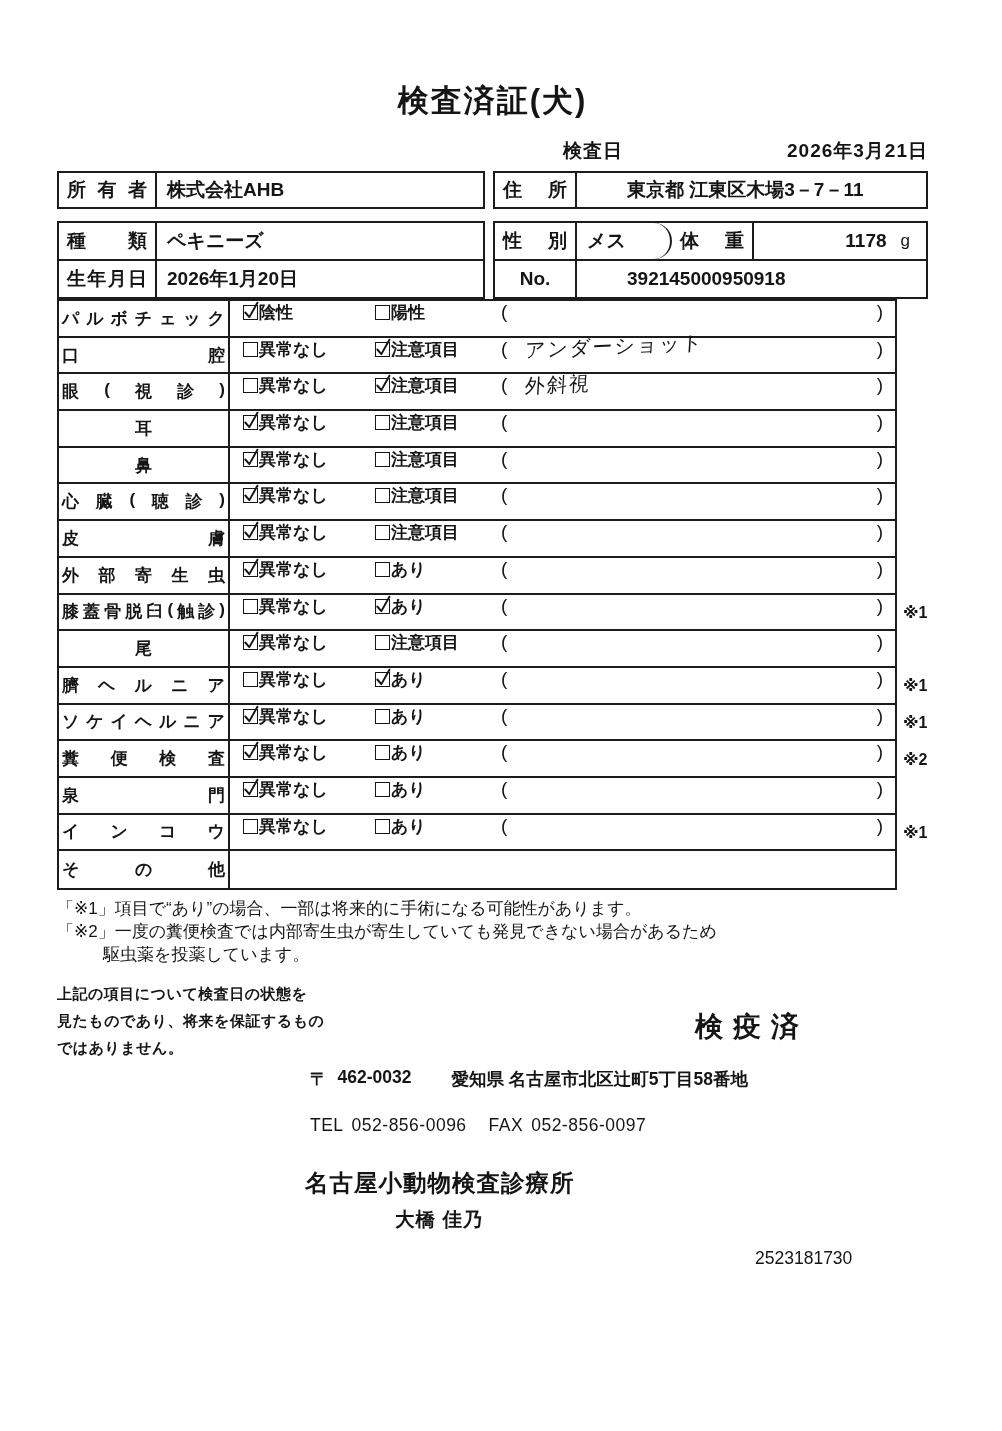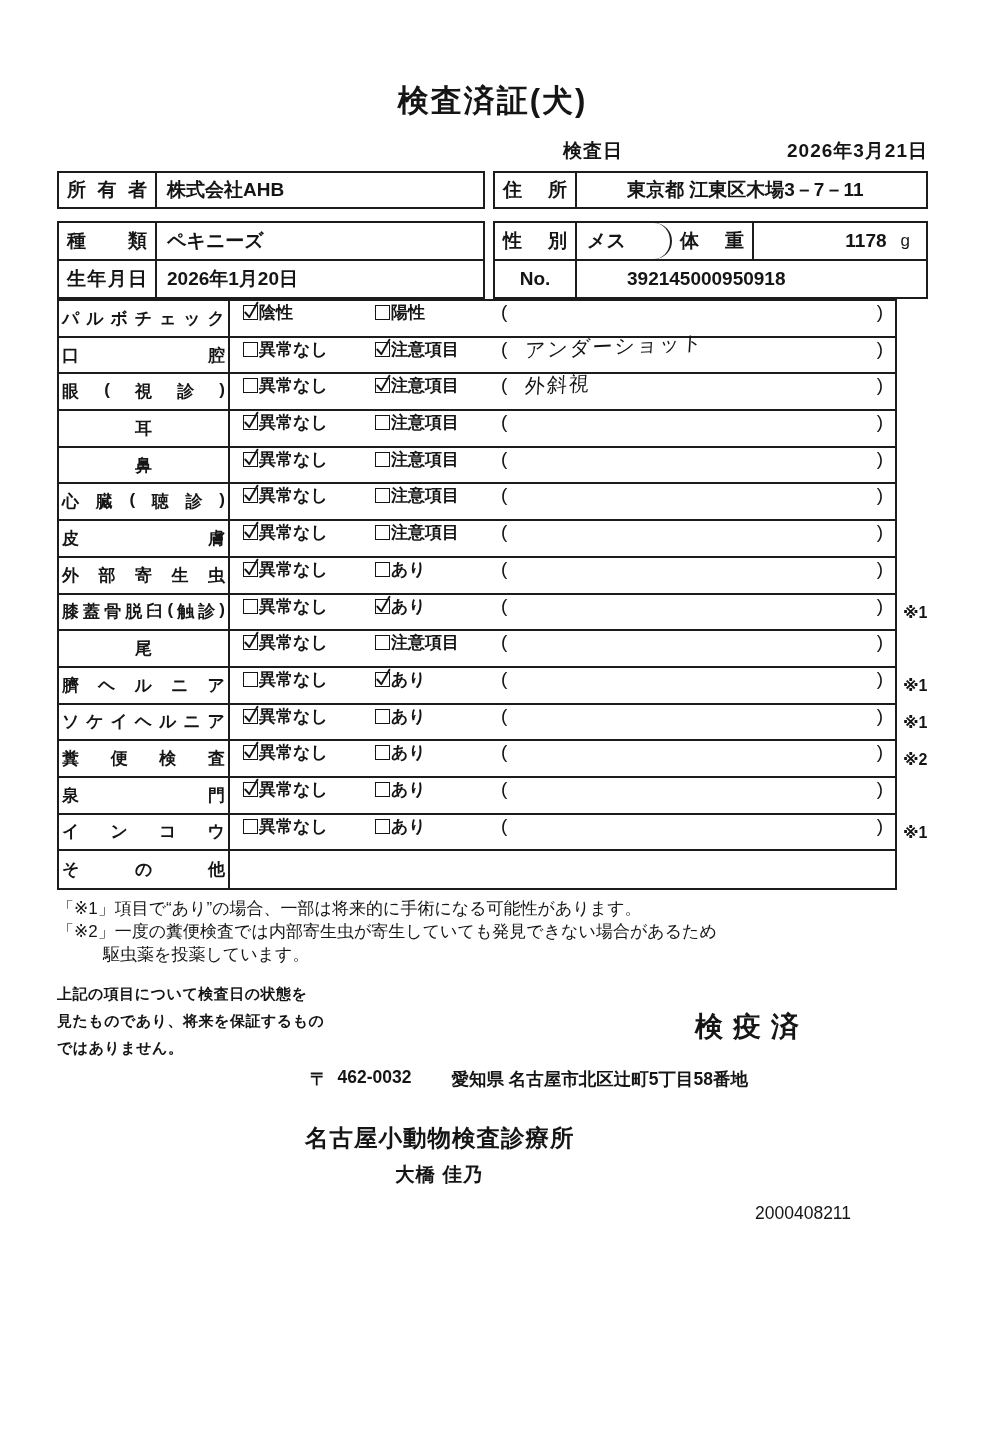--- a/index.html
+++ b/index.html
@@ -656,18 +656,21 @@
     </div>
     <div class="stamp">検疫済</div>
   </div>
 
   <div class="postal-line">
     <span>〒</span>
     <span class="pcode">462-0032</span>
     <span class="paddr">愛知県 名古屋市北区辻町5丁目58番地</span>
   </div>
 
+  <div class="tel-line">
+    <span>TEL</span><span>052-856-0096</span><span class="faxl">FAX</span><span>052-856-0097</span>
+  </div>
 
   <div class="clinic-name">名古屋小動物検査診療所</div>
   <div class="vet-name">大橋 佳乃</div>
-  <div class="serial">2000408211</div>
+  <div class="serial">2523181730</div>
 
 </div>
 
 </body></html>

